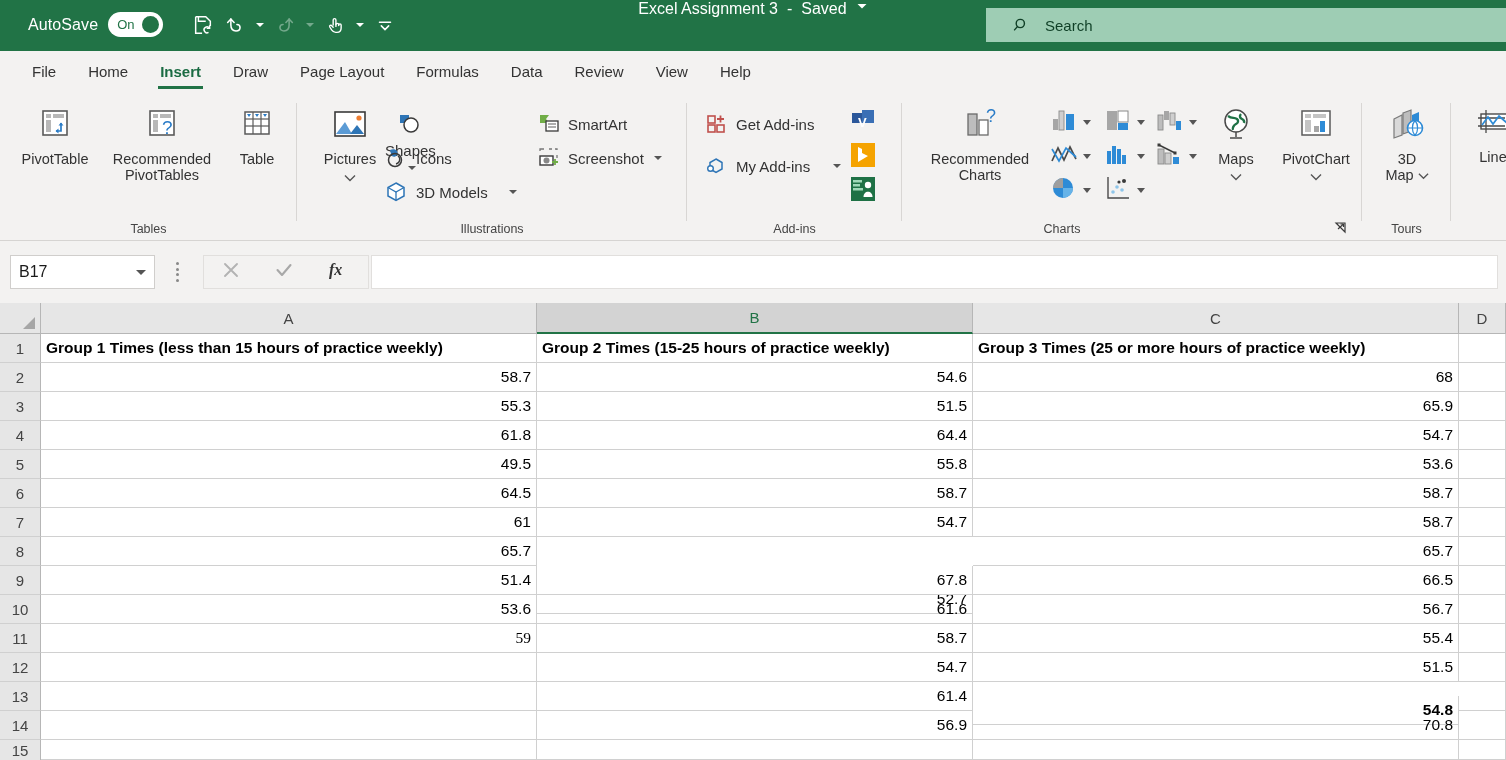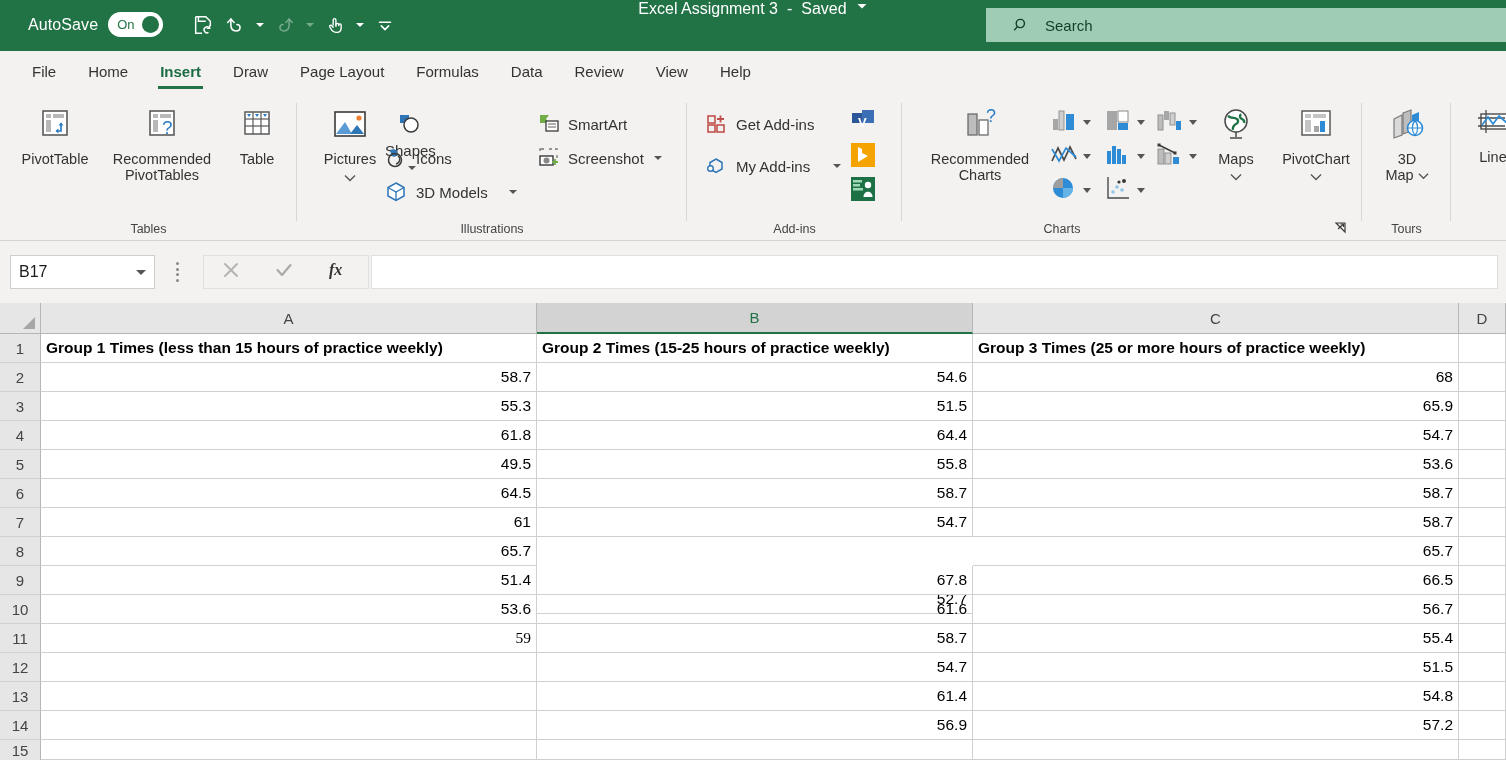--- a/index.html
+++ b/index.html
@@ -710,22 +710,22 @@
   <div class="cell num" style="left:973px; top:89px;  width:486px; height:29px;">65.9</div>
   <div class="cell num" style="left:973px; top:118px; width:486px; height:29px;">54.7</div>
   <div class="cell num" style="left:973px; top:147px; width:486px; height:29px;">53.6</div>
   <div class="cell num" style="left:973px; top:176px; width:486px; height:29px;">58.7</div>
   <div class="cell num" style="left:973px; top:205px; width:486px; height:29px;">58.7</div>
   <div class="cell num" style="left:973px; top:234px; width:486px; height:29px;">65.7</div>
   <div class="cell num" style="left:973px; top:263px; width:486px; height:29px;">66.5</div>
   <div class="cell num" style="left:973px; top:292px; width:486px; height:29px;">56.7</div>
   <div class="cell num" style="left:973px; top:321px; width:486px; height:29px;">55.4</div>
   <div class="cell num" style="left:973px; top:350px; width:486px; height:29px;">51.5</div>
-  <div class="cell num" style="left:973px; top:379px; width:486px; height:29px;">54.8</div>
-  <div class="cell num" style="left:973px; top:408px; width:486px; height:29px;">57.2</div>
+  <div class="cell num" style="left:973px; top:393px; width:486px; height:29px;font-weight:bold;">54.8</div>
+  <div class="cell num" style="left:973px; top:408px; width:486px; height:29px;">70.8</div>
   <div class="cell num" style="left:973px; top:437px; width:486px; height:20px;"></div>
 
   <div class="cell" style="left:1459px; top:60px;  width:47px; height:29px;"></div>
   <div class="cell" style="left:1459px; top:89px;  width:47px; height:29px;"></div>
   <div class="cell" style="left:1459px; top:118px; width:47px; height:29px;"></div>
   <div class="cell" style="left:1459px; top:147px; width:47px; height:29px;"></div>
   <div class="cell" style="left:1459px; top:176px; width:47px; height:29px;"></div>
   <div class="cell" style="left:1459px; top:205px; width:47px; height:29px;"></div>
   <div class="cell" style="left:1459px; top:234px; width:47px; height:29px;"></div>
   <div class="cell" style="left:1459px; top:263px; width:47px; height:29px;"></div>

